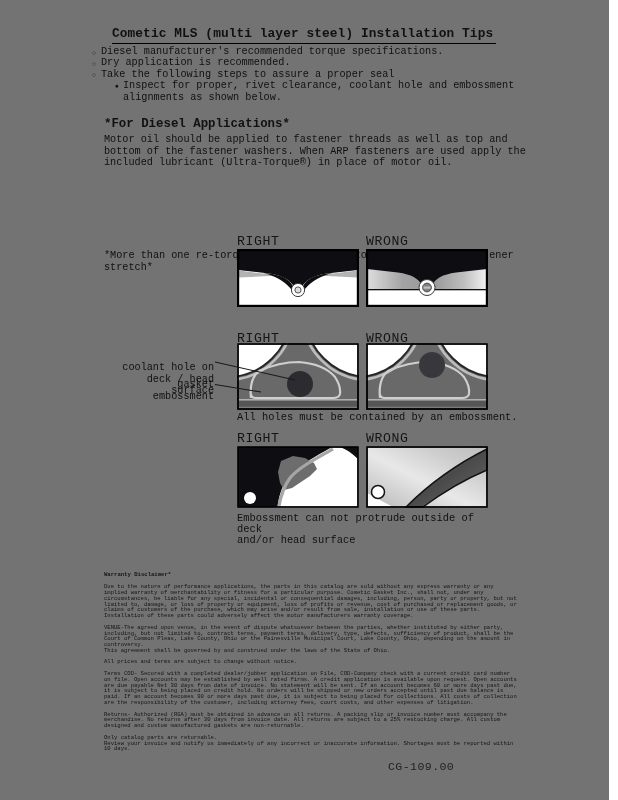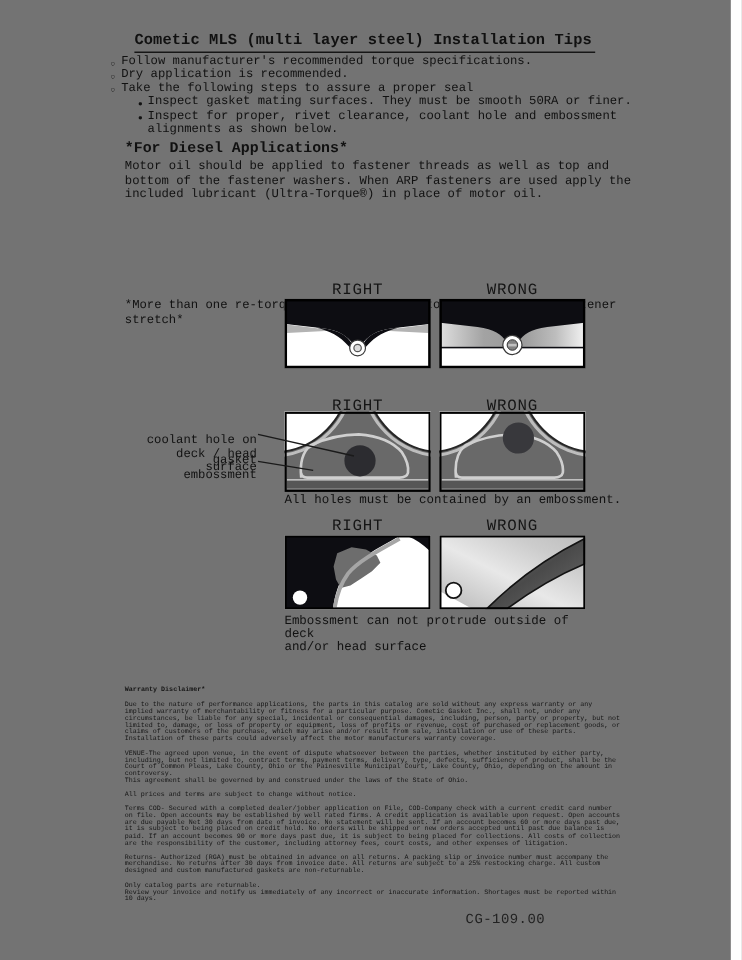--- a/index.html
+++ b/index.html
@@ -21,45 +21,44 @@
   .bullet-row::before{content:"○";position:absolute;left:0;top:1.5px;font-size:6.5px;}
   .sub-row{position:relative;margin-left:23px;padding-left:8px;}
   .sub-row::before{content:"●";position:absolute;left:0;top:1px;font-size:6.5px;}
   
   .diesel-h{left:104px;top:117px;font-size:12.4px;font-weight:bold;}
   .para{left:104px;width:422px;font-size:10.2px;line-height:11.5px;}
   .p1{top:134px;}
   .p2{top:163px;}
   .note{top:206px;margin-top:44px;}
   
-  .dlabel{width:122px;text-align:center;font-size:13.2px;letter-spacing:0.6px;color:#151515;}
+  .dlabel{width:122px;font-size:13.2px;letter-spacing:0.6px;color:#151515;}
   .cap{font-size:10.4px;line-height:11px;color:#111;}
   .callout{width:96px;text-align:right;font-size:10.2px;line-height:11.6px;color:#111;}
   .diag{position:absolute;}
   
   .warranty{left:104px;top:571px;width:414px;color:#151515;}
   .warranty h6{font-size:5.6px;margin:0 0 6px;font-weight:bold;}
   .tinyp{font-size:5.55px;line-height:5.85px;margin:0 0 5.6px;}
   .tinyp.tight{margin-bottom:0;}
   .pagecode{left:388px;top:760px;font-size:11.6px;letter-spacing:0.4px;color:#222;}
   svg{display:block;}
   .overlay{left:0;top:0;pointer-events:none;z-index:6;}
 </style>
 </head>
 <body>
 
 <div class="page">
 
   <div class="abs title">Cometic MLS (multi layer steel) Installation Tips</div>
 
   <div class="abs tips">
-    <div class="bullet-row">Follow manufacturer's recommended torque specifications.</div>
+    <div class="bullet-row">Diesel manufacturer's recommended torque specifications.</div>
     <div class="bullet-row">Dry application is recommended.</div>
     <div class="bullet-row">Take the following steps to assure a proper seal</div>
-    <div class="sub-row">Inspect gasket mating surfaces.  They must be smooth 50RA or finer.</div>
     <div class="sub-row">Inspect for proper, rivet clearance, coolant hole and embossment alignments as shown below.</div>
   </div>
 
   <div class="abs diesel-h">*For Diesel Applications*</div>
   <div class="abs para p1">Motor oil should be applied to fastener threads as well as top and bottom of the fastener washers. When ARP fasteners are used apply the included lubricant (Ultra-Torque®) in place of motor oil.</div>
   <div class="abs para note">*More than one re-torque may be required to achieve proper fastener stretch*</div>
 
   <div class="abs dlabel" style="left:237px;top:234px;">RIGHT</div>
   <div class="abs dlabel" style="left:366px;top:234px;">WRONG</div>
 

